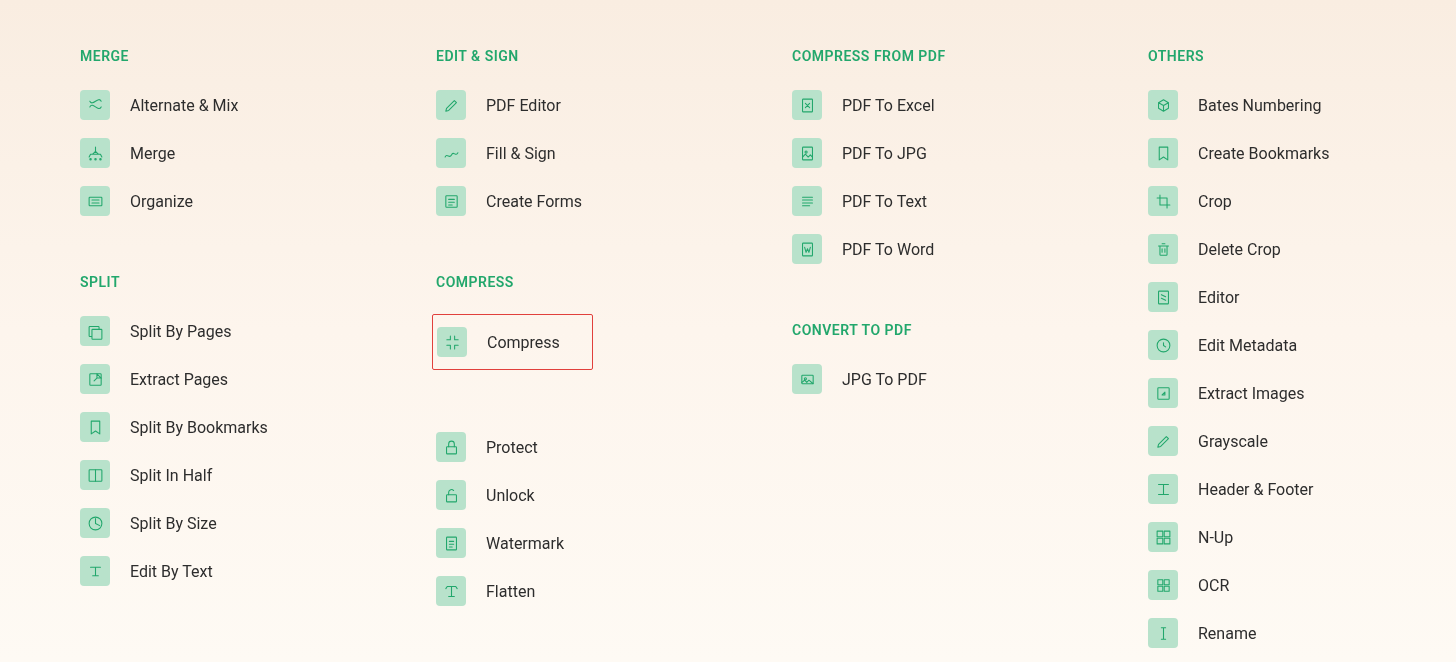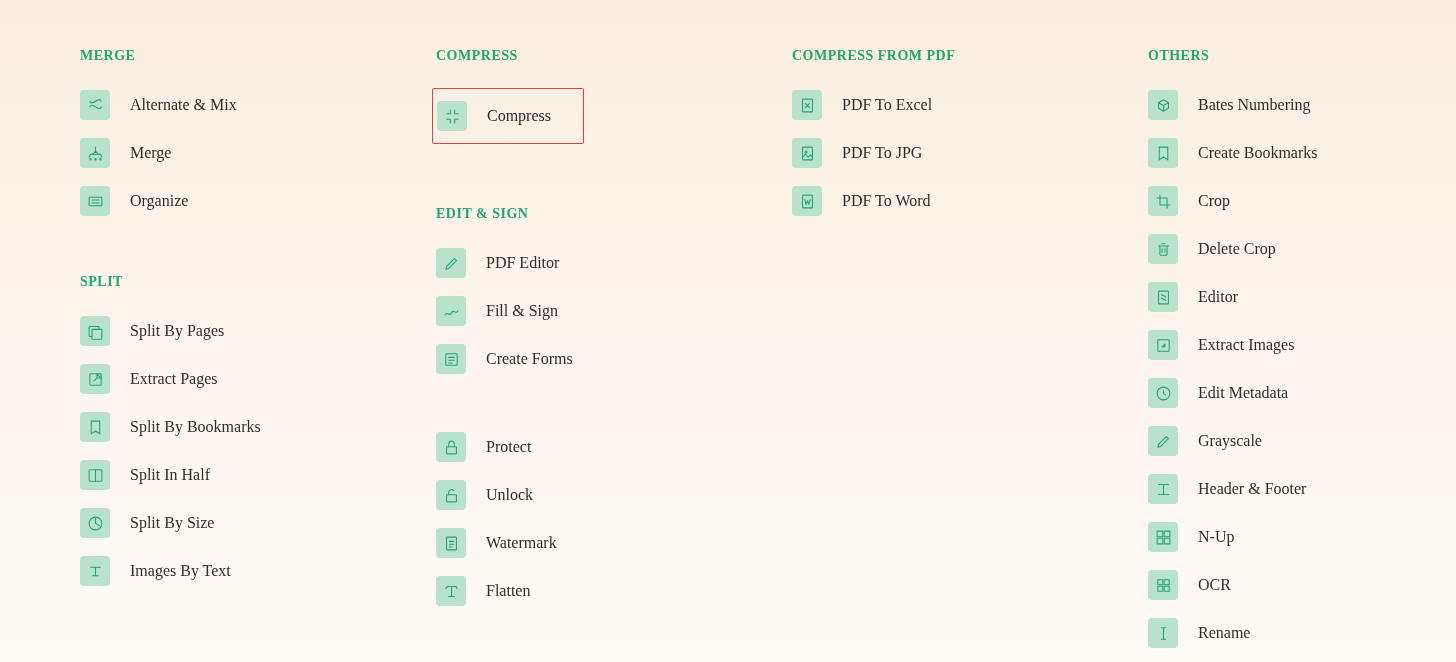--- a/index.html
+++ b/index.html
@@ -16,21 +16,20 @@
       padding: 48px 80px 0 80px;
       gap: 0;
     }
     .column {
       flex: 0 0 356px;
       display: flex;
       flex-direction: column;
     }
     .section {
       margin-bottom: 40px;
-      font-family: Liberation Serif, serif;
     }
     .section-title {
       color: #22a76c;
       font-size: 14px;
       font-weight: 600;
       letter-spacing: 0.5px;
       margin-bottom: 26px;
     }
     .item {
       display: flex;
@@ -154,62 +153,62 @@
             </svg>
           </div>
           <span class="item-label">Split By Size</span>
         </div>
         <div class="item">
           <div class="icon-box">
             <svg viewBox="0 0 24 24">
               <path d="M5 6h14M12 6v12M8 18h8"></path>
             </svg>
           </div>
-          <span class="item-label">Images By Text</span>
+          <span class="item-label">Edit By Text</span>
         </div>
       </div>
     </div>
     <div class="column">
       <div class="section">
+        <div class="section-title">EDIT &amp; SIGN</div>
+        <div class="item">
+          <div class="icon-box">
+            <svg viewBox="0 0 24 24">
+              <path d="M4 20l4-1 11-11-3-3L5 16l-1 4z"></path>
+            </svg>
+          </div>
+          <span class="item-label">PDF Editor</span>
+        </div>
+        <div class="item">
+          <div class="icon-box">
+            <svg viewBox="0 0 24 24">
+              <path d="M3 17c3-6 6 3 9-3s6 3 9-3"></path>
+            </svg>
+          </div>
+          <span class="item-label">Fill &amp; Sign</span>
+        </div>
+        <div class="item">
+          <div class="icon-box">
+            <svg viewBox="0 0 24 24">
+              <rect x="4" y="4" width="16" height="16" rx="1"></rect>
+              <path d="M8 9h8M8 13h8M8 17h5"></path>
+            </svg>
+          </div>
+          <span class="item-label">Create Forms</span>
+        </div>
+      </div>
+      <div class="section">
         <div class="section-title">COMPRESS</div>
         <div class="item highlighted">
           <div class="icon-box">
             <svg viewBox="0 0 24 24">
               <path d="M9 3v5H4M15 3v5h5M9 21v-5H4M15 21v-5h5"></path>
             </svg>
           </div>
           <span class="item-label">Compress</span>
-        </div>
-      </div>
-      <div class="section">
-        <div class="section-title">EDIT &amp; SIGN</div>
-        <div class="item">
-          <div class="icon-box">
-            <svg viewBox="0 0 24 24">
-              <path d="M4 20l4-1 11-11-3-3L5 16l-1 4z"></path>
-            </svg>
-          </div>
-          <span class="item-label">PDF Editor</span>
-        </div>
-        <div class="item">
-          <div class="icon-box">
-            <svg viewBox="0 0 24 24">
-              <path d="M3 17c3-6 6 3 9-3s6 3 9-3"></path>
-            </svg>
-          </div>
-          <span class="item-label">Fill &amp; Sign</span>
-        </div>
-        <div class="item">
-          <div class="icon-box">
-            <svg viewBox="0 0 24 24">
-              <rect x="4" y="4" width="16" height="16" rx="1"></rect>
-              <path d="M8 9h8M8 13h8M8 17h5"></path>
-            </svg>
-          </div>
-          <span class="item-label">Create Forms</span>
         </div>
       </div>
       <div class="section">
         <div class="item">
           <div class="icon-box">
             <svg viewBox="0 0 24 24">
               <rect x="5" y="11" width="14" height="10" rx="1"></rect>
               <path d="M8 11V7a4 4 0 018 0v4"></path>
             </svg>
           </div>
@@ -261,27 +260,48 @@
               <rect x="5" y="3" width="14" height="18" rx="1"></rect>
               <circle cx="10" cy="10" r="1.5"></circle>
               <path d="M5 17l4-4 4 4 3-3 3 3"></path>
             </svg>
           </div>
           <span class="item-label">PDF To JPG</span>
         </div>
         <div class="item">
           <div class="icon-box">
             <svg viewBox="0 0 24 24">
+              <path d="M5 6h14M5 10h14M5 14h14M5 18h10"></path>
+            </svg>
+          </div>
+          <span class="item-label">PDF To Text</span>
+        </div>
+        <div class="item">
+          <div class="icon-box">
+            <svg viewBox="0 0 24 24">
               <rect x="5" y="3" width="14" height="18" rx="1"></rect>
               <path d="M8 9l2 7 2-5 2 5 2-7"></path>
             </svg>
           </div>
           <span class="item-label">PDF To Word</span>
         </div>
       </div>
+      <div class="section">
+        <div class="section-title">CONVERT TO PDF</div>
+        <div class="item">
+          <div class="icon-box">
+            <svg viewBox="0 0 24 24">
+              <rect x="4" y="6" width="16" height="12" rx="1"></rect>
+              <circle cx="9" cy="11" r="1.5"></circle>
+              <path d="M4 16l4-3 3 3 3-3 6 5"></path>
+            </svg>
+          </div>
+          <span class="item-label">JPG To PDF</span>
+        </div>
+      </div>
     </div>
     <div class="column">
       <div class="section">
         <div class="section-title">OTHERS</div>
         <div class="item">
           <div class="icon-box">
             <svg viewBox="0 0 24 24">
               <path d="M5 8l7-4 7 4M5 8v8l7 4 7-4V8M5 8l7 4 7-4M12 12v8"></path>
             </svg>
           </div>
@@ -316,34 +336,34 @@
             <svg viewBox="0 0 24 24">
               <rect x="5" y="3" width="14" height="18" rx="1"></rect>
               <path d="M9 8l6 3M9 13l6 3"></path>
             </svg>
           </div>
           <span class="item-label">Editor</span>
         </div>
         <div class="item">
           <div class="icon-box">
             <svg viewBox="0 0 24 24">
+              <circle cx="12" cy="12" r="9"></circle>
+              <path d="M12 8v4l3 2"></path>
+            </svg>
+          </div>
+          <span class="item-label">Edit Metadata</span>
+        </div>
+        <div class="item">
+          <div class="icon-box">
+            <svg viewBox="0 0 24 24">
               <rect x="4" y="4" width="16" height="16" rx="1"></rect>
               <path d="M10 14l4-4M14 10v4h-4"></path>
             </svg>
           </div>
           <span class="item-label">Extract Images</span>
-        </div>
-        <div class="item">
-          <div class="icon-box">
-            <svg viewBox="0 0 24 24">
-              <circle cx="12" cy="12" r="9"></circle>
-              <path d="M12 8v4l3 2"></path>
-            </svg>
-          </div>
-          <span class="item-label">Edit Metadata</span>
         </div>
         <div class="item">
           <div class="icon-box">
             <svg viewBox="0 0 24 24">
               <path d="M4 20l4-1 11-11-3-3L5 16l-1 4z"></path>
             </svg>
           </div>
           <span class="item-label">Grayscale</span>
         </div>
         <div class="item">

